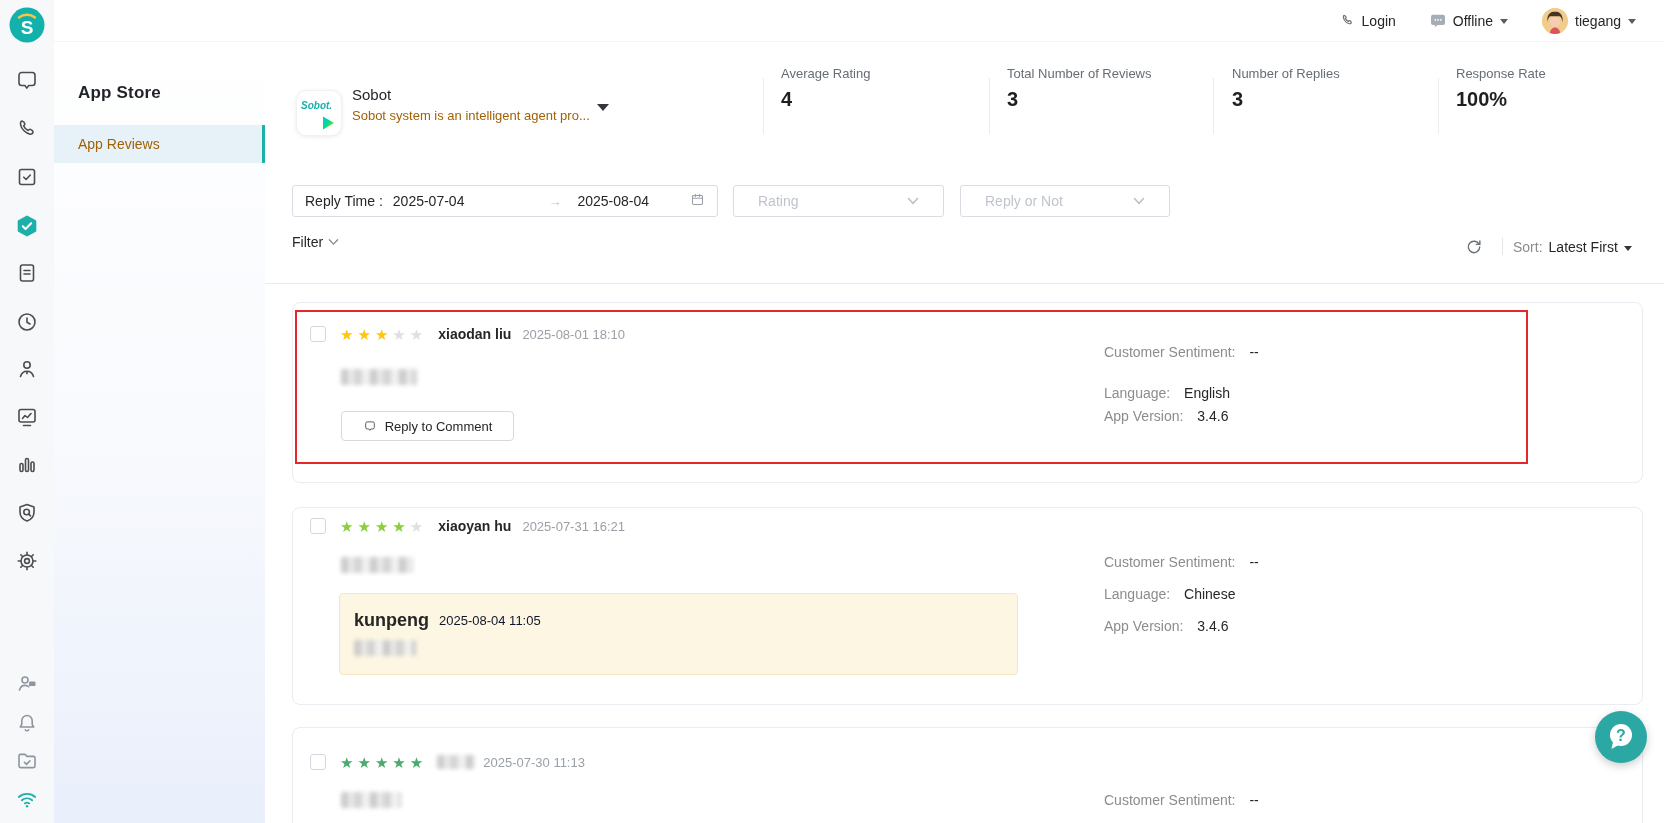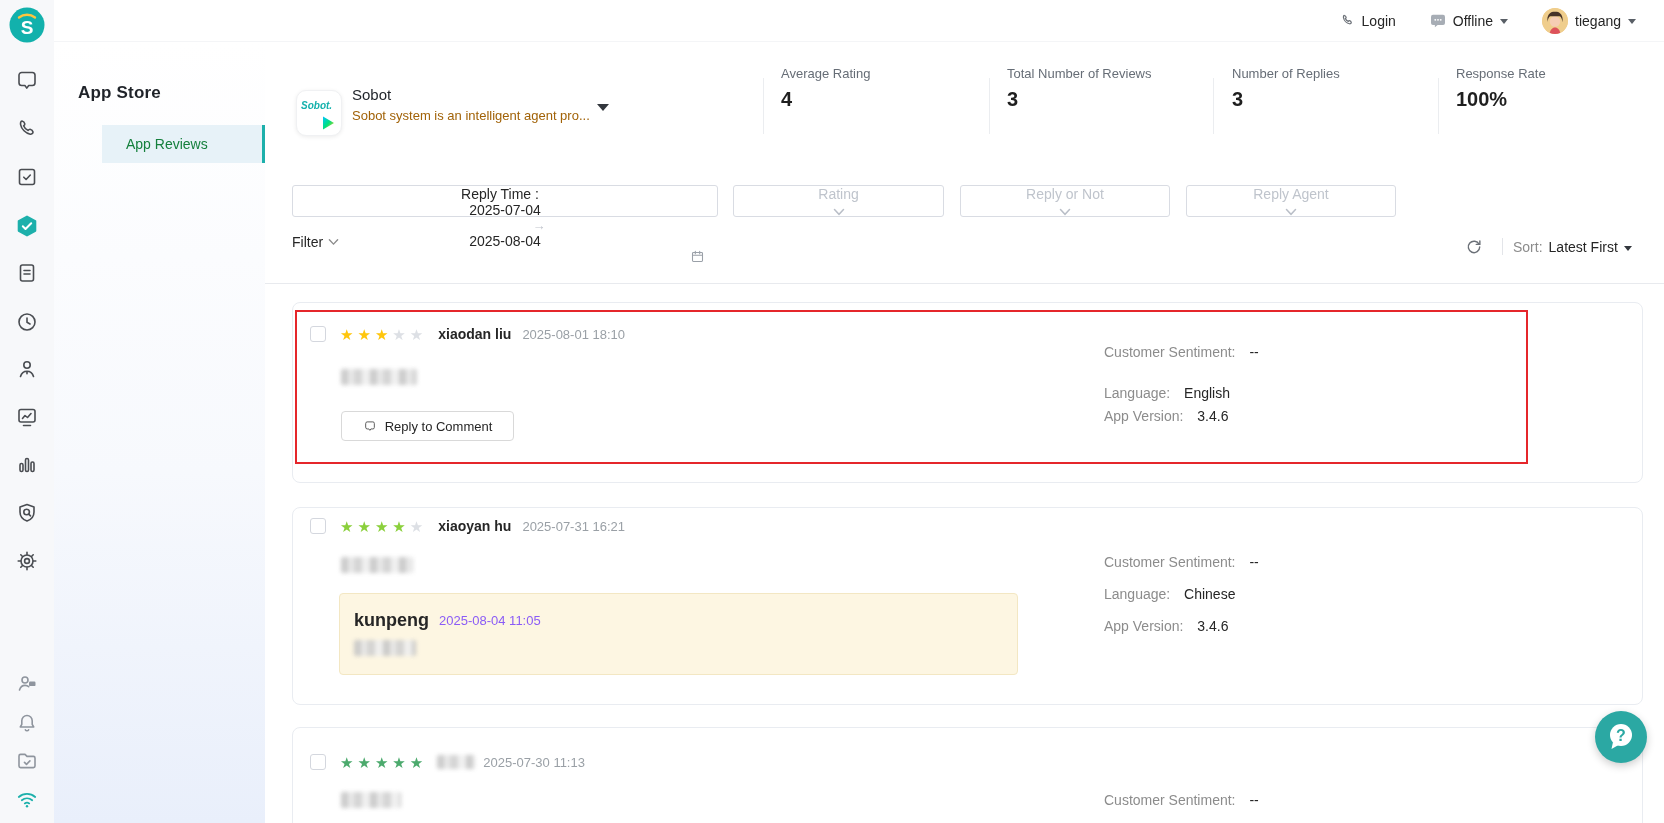--- a/index.html
+++ b/index.html
@@ -20,42 +20,42 @@
   .tb-group { display:flex; align-items:center; gap:7px; cursor:pointer; }
   .caret-down { width:0; height:0; border-left:4.5px solid transparent; border-right:4.5px solid transparent; border-top:5.5px solid #595f66; margin-top:2px; }
   .avatar { width:26px; height:26px; border-radius:50%; overflow:hidden; background:#f0cf8e; }
 
   
   .subsidebar { position:absolute; left:54px; top:42px; width:211px; height:781px;
     background:linear-gradient(180deg,#ffffff 0%,#f7f9fd 55%,#e9effb 100%); z-index:10; }
   .subsidebar h1 { font-size:17px; font-weight:700; color:#1f2329; padding:41px 0 0 24px; letter-spacing:.2px; }
   .side-item { position:relative; margin-top:22px; height:38px; display:flex; align-items:center;
     padding-left:24px; font-size:14px; cursor:pointer; }
-  .side-item.active { background:#e7f2f8; color:#15803d;margin-left:48px; }
+  .side-item.active { background:#e7f2f8; color:#a16207; }
   .side-item.active::after { content:""; position:absolute; right:0; top:0; width:3px; height:38px; background:#1db0ab; }
 
   
   .main { position:absolute; left:265px; top:42px; width:1399px; height:781px; background:#fff; }
 
   
   .app-icon { position:absolute; left:31px; top:48px; width:46px; height:46px; border-radius:10px;
     background:#fff; border:1px solid #f0f1f3; box-shadow:0 1px 4px rgba(0,0,0,.08); cursor:pointer; }
   .app-icon .brand { position:absolute; left:4px; top:9px; font-size:10px; font-weight:700; color:#14b1ac; font-style:italic; }
   .app-icon svg.play { position:absolute; right:6px; bottom:5px; width:13px; height:14px; }
   .app-title { position:absolute; left:87px; top:44px; font-size:15px; font-weight:500; color:#1f2329; }
   .app-desc { position:absolute; left:87px; top:66px; font-size:13px; color:#a16207; }
   .app-caret { position:absolute; left:332px; top:62px; width:0; height:0; cursor:pointer;
     border-left:6px solid transparent; border-right:6px solid transparent; border-top:7px solid #33373d; }
   .stat-sep { position:absolute; top:36px; width:1px; height:56px; background:#ebedf0; }
   .stat { position:absolute; top:24px; }
   .stat .lbl { font-size:13px; color:#666d76; }
   .stat .val { font-size:20px; font-weight:600; color:#1f1f1f; margin-top:7px; }
 
   
-  .box { position:absolute; top:143px; height:32px; background:#fff; border:1px solid #d9dce3; border-radius:3px; display:flex; align-items:center; font-size:14px;flex-direction:column; }
+  .box { position:absolute; top:143px; height:32px; background:#fff; border:1px solid #d9dce3; border-radius:3px; display:flex; align-items:center; font-size:14px; }
   .range-box { left:27px; width:426px; padding:0 12px; cursor:pointer; }
   .range-box .rt-label { color:#262626; margin-right:10px; }
   .range-box .date { color:#262626; }
   .range-box .arrow { color:#c0c4cc; margin:0 16px 0 84px; font-size:13px; }
   .range-box .cal { margin-left:auto; }
   .select { justify-content:space-between; padding:0 24px; color:#bfc4cc; cursor:pointer; }
   .sel-rating { left:468px; width:211px; }
   .sel-reply { left:695px; width:210px; }
   .sel-agent { left:921px; width:210px; }
   .chev svg { display:block; }
@@ -92,21 +92,21 @@
     gap:8px; font-size:13px; color:#262626; cursor:pointer; }
 
   .detail-line { position:absolute; left:811px; font-size:14px; }
   .detail-line .dl { color:#8c8c8c; }
   .detail-line .dv { color:#262626; margin-left:10px; }
 
   .reply-box { position:absolute; left:46px; top:85px; width:679px; height:82px; background:#fdf6e2;
     border:1px solid #f3e7c3; border-radius:4px; }
   .reply-box .rb-head { position:absolute; left:14px; top:16px; display:flex; align-items:center; }
   .rb-author { font-size:18px; font-weight:600; color:#262626; }
-  .rb-time { margin-left:10px; font-size:13px; color:#8b5cf6; }
+  .rb-time { margin-left:10px; font-size:13px; color:#0f172a; }
 
   
   .help-fab { position:absolute; left:1595px; top:711px; width:52px; height:52px; border-radius:50%;
     background:#2ba8a3; box-shadow:0 3px 8px rgba(0,0,0,.2); cursor:pointer; z-index:40; border:none; }
   .help-fab svg { position:absolute; left:10px; top:11px; }
 </style>
 </head>
 <body>
 
 <div class="screen">
@@ -308,28 +308,20 @@
     <div class="box select sel-rating">
       <span>Rating</span>
       <span class="chev">
         <svg width="12" height="8" viewBox="0 0 12 8" fill="none" stroke="#b9bec7" stroke-width="1.5" stroke-linecap="round">
             <path d="M1.5 1.5L6 6.3l4.5-4.8"></path>
           </svg>
       </span>
     </div>
     <div class="box select sel-reply">
       <span>Reply or Not</span>
-      <span class="chev">
-        <svg width="12" height="8" viewBox="0 0 12 8" fill="none" stroke="#b9bec7" stroke-width="1.5" stroke-linecap="round">
-            <path d="M1.5 1.5L6 6.3l4.5-4.8"></path>
-          </svg>
-      </span>
-    </div>
-    <div class="box select sel-agent">
-      <span>Reply Agent</span>
       <span class="chev">
         <svg width="12" height="8" viewBox="0 0 12 8" fill="none" stroke="#b9bec7" stroke-width="1.5" stroke-linecap="round">
             <path d="M1.5 1.5L6 6.3l4.5-4.8"></path>
           </svg>
       </span>
     </div>
 
     <div class="filter-toggle">
       <span>Filter</span>
       <svg width="11" height="8" viewBox="0 0 12 8" fill="none" stroke="#8c8c8c" stroke-width="1.5" stroke-linecap="round">

